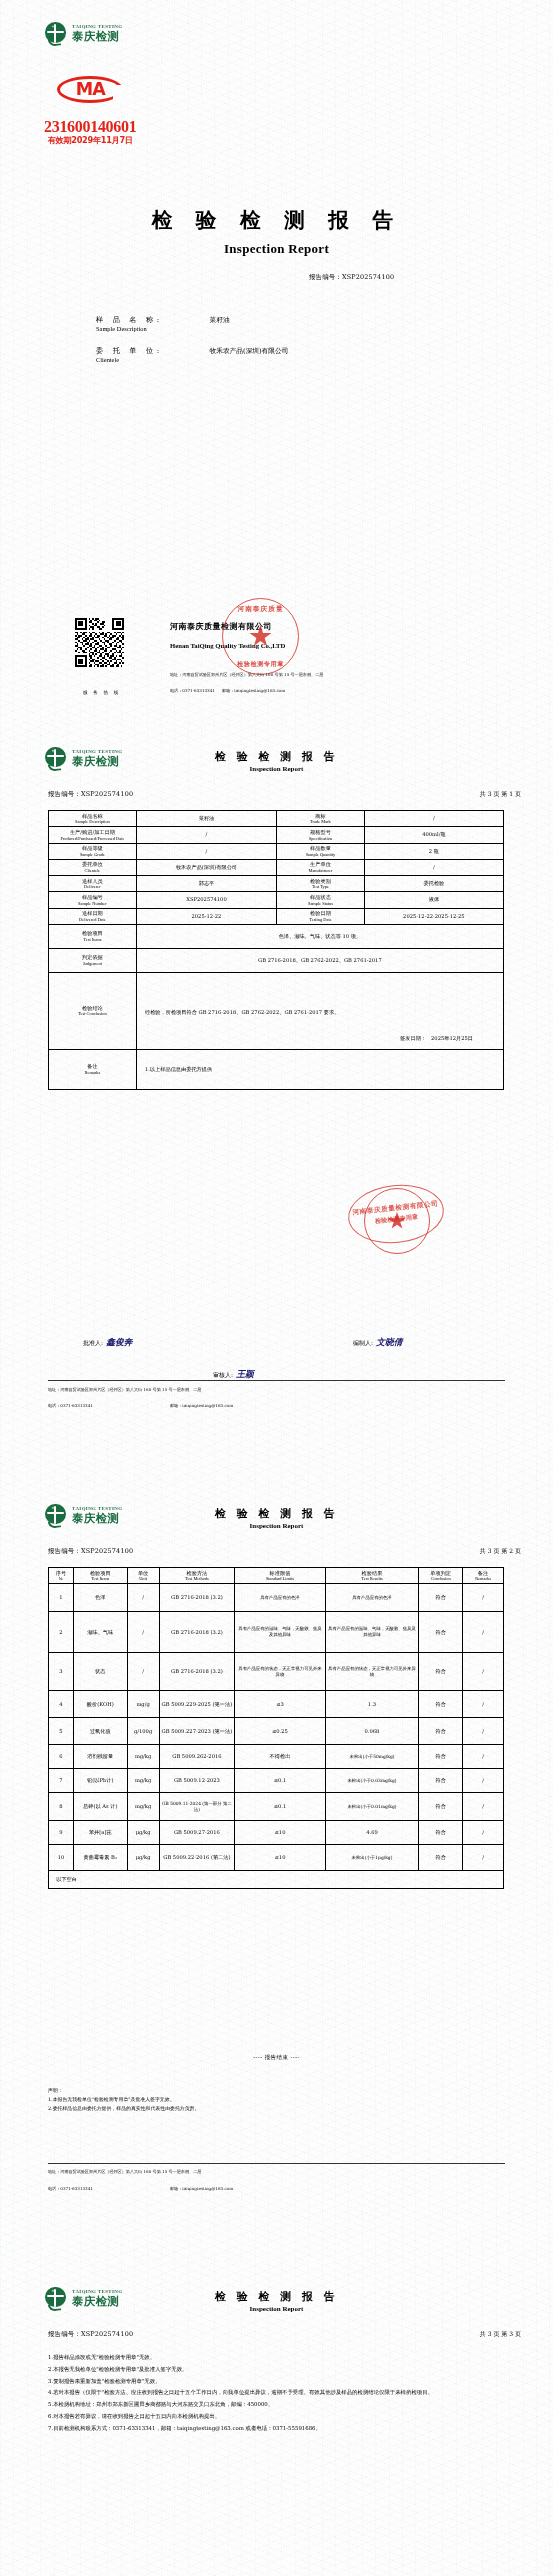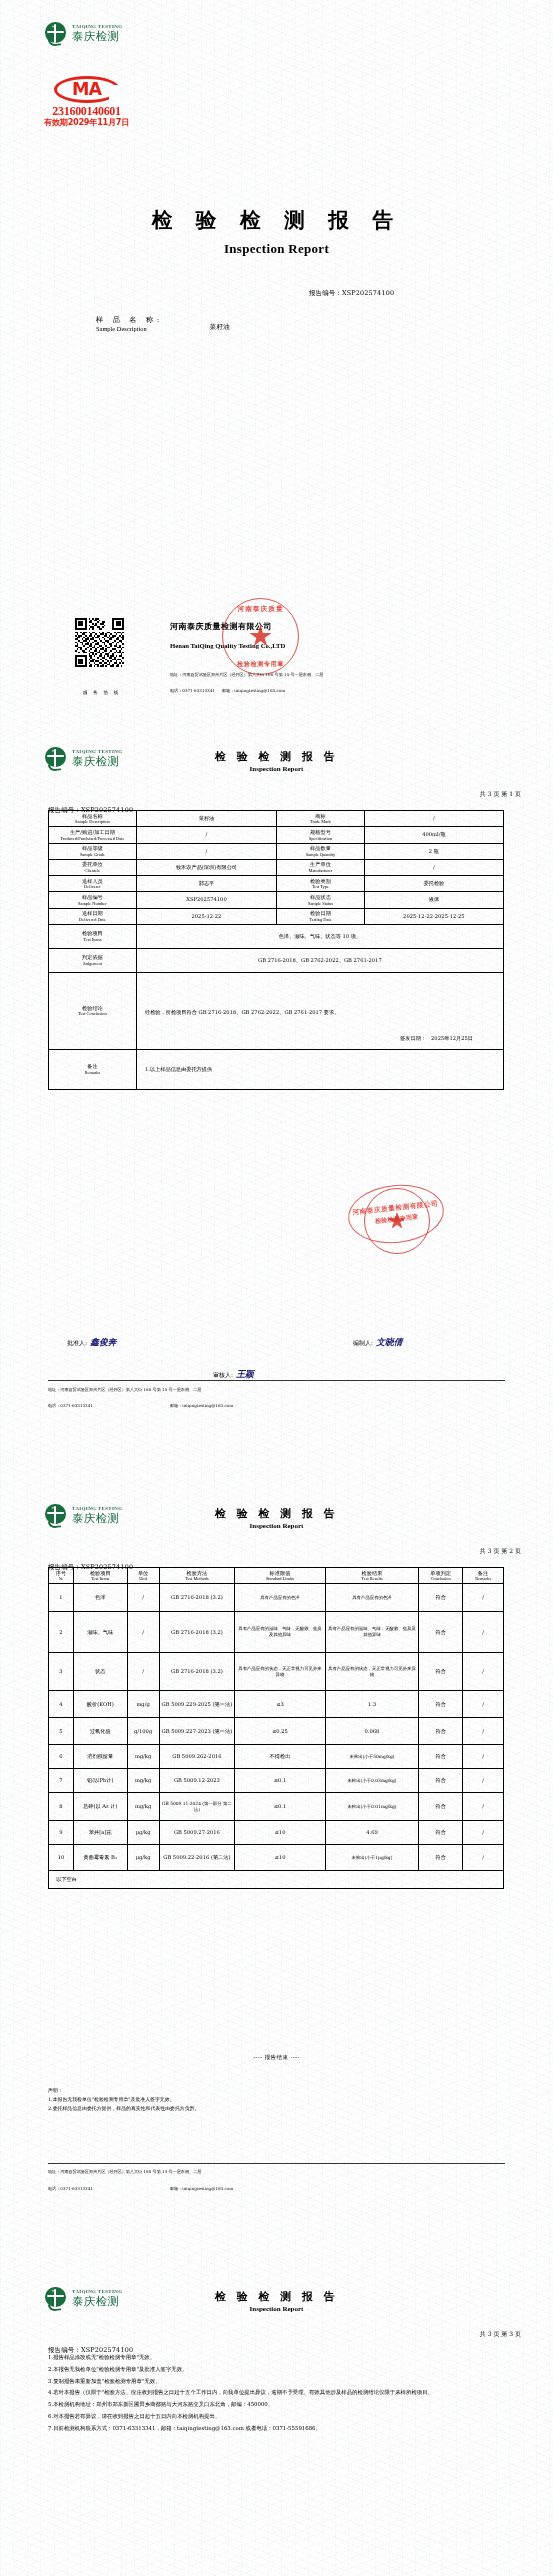--- a/index.html
+++ b/index.html
@@ -54,42 +54,42 @@
     position: absolute; left: 7.2px; top: 3.1px; width: 3.6px; height: 3.6px;
     background: #fff;
     clip-path: polygon(50% 0%, 58% 42%, 100% 50%, 58% 58%, 50% 100%, 42% 58%, 0% 50%, 42% 42%);
   }
   .logo-text { line-height: 1; }
   .logo-en {
     font-family: "Liberation Serif", serif; font-size: 4.9px; letter-spacing: 0.4px;
     color: #2a6b47; font-weight: 700; margin-bottom: 1px;
   }
   .logo-cn {
-    font-size: 11.3px; font-weight: 400; color: #1b6b40; letter-spacing: 0.5px;
+    font-size: 11.3px; font-weight: 700; color: #1b6b40; letter-spacing: 0.5px;
     font-family: "DejaVu Sans", sans-serif;
   }
 
   
   .cma { position: absolute; left: 44px; top: 76px; text-align: center; }
   .cma-oval {
     position: relative; width: 66px; height: 27px; margin: 0 auto;
     border: 3.6px solid #e2231a; border-radius: 50%;
   }
   .cma-oval::after {
     content: ""; position: absolute; right: -3.1px; top: 6.2px;
     width: 10.3px; height: 14.4px; background: #fdfdfd;
   }
   .cma-letters {
     position: absolute; left: 0; right: 0; top: 50%; transform: translateY(-50%);
     font-family: "DejaVu Sans", sans-serif; font-weight: 900;
     font-size: 17.5px; color: #e2231a; letter-spacing: -1px; line-height: 1;
   }
   .cma-num {
-    font-family: "Liberation Serif", serif; font-weight: 700; font-size: 12px;
-    color: #e2231a; letter-spacing: -0.3px; margin-top: 2px; line-height: 1.05;
+    font-family: "Liberation Serif", serif; font-weight: 700; font-size: 16px;
+    color: #e2231a; letter-spacing: -0.3px; margin-top: 16px; line-height: 1.05;
   }
   .cma-valid {
     font-family: "DejaVu Sans", sans-serif; font-weight: 700; font-size: 8.2px;
     color: #e2231a; letter-spacing: -0.3px; line-height: 1.1;
   }
 
   
   .big-title {
     text-align: center; font-size: 20.6px; font-weight: 700; letter-spacing: 8.2px;
     color: #000; font-family: "DejaVu Serif", serif;
@@ -105,30 +105,29 @@
     font-size: 10.8px; font-weight: 700; letter-spacing: 3.6px;
     font-family: "DejaVu Serif", serif;
   }
   .hdr-title-en {
     position: absolute; left: 0; right: 0; text-align: center;
     font-size: 7px; font-weight: 700; font-family: "Liberation Serif", serif;
   }
   .rep-no {
     position: absolute; font-size: 6.4px; font-family: "DejaVu Serif", serif;
     letter-spacing: 0.2px;
-    margin-top: 16px;
   }
   .pg-no {
     position: absolute; right: 32px; font-size: 6px;
     font-family: "DejaVu Serif", serif;
   }
 
   
   .fields { position: absolute; left: 96px; top: 315px; width: 371px; }
-  .frow { display: flex; align-items: flex-end; margin-bottom: 13.4px; }
+  .frow { display: flex; align-items: flex-start; margin-bottom: 13.4px; }
   .flab { width: 92px; flex: 0 0 92px; }
   .flab .cn {
     font-size: 7.2px; letter-spacing: 3.6px; font-family: "DejaVu Serif", serif;
     display: block; line-height: 1.35;
   }
   .flab .en {
     font-size: 6.4px; font-family: "Liberation Serif", serif; display: block;
     line-height: 1.2;
   }
   .fval {
@@ -263,20 +262,27 @@
 
   <div class="rep-no" style="left:309px; top:273px;">报告编号：XSP202574100</div>
 
   <div class="fields">
     <div class="frow">
       <div class="flab">
         <span class="cn">样 品 名 称:</span>
         <span class="en">Sample Description</span>
       </div>
       <div class="fval">菜籽油</div>
+    </div>
+    <div class="frow">
+      <div class="flab">
+        <span class="cn">委 托 单 位:</span>
+        <span class="en">Clientele</span>
+      </div>
+      <div class="fval">牧禾农产品(深圳)有限公司</div>
     </div>
   </div>
 
   <div class="qr" style="left:75px; top:618px;">
     <svg width="49" height="49" viewBox="0 0 29 29" shape-rendering="crispEdges">
       <rect width="29" height="29" fill="#fff"></rect>
       <g fill="#000">
         <rect x="0" y="0" width="7" height="1"></rect>
           <rect x="0" y="6" width="7" height="1"></rect>
         <rect x="0" y="0" width="1" height="7"></rect>
@@ -660,21 +666,21 @@
   </table>
 
   <div class="stamp-oval" style="left:348px; top:464px;">
     <span class="l1">河南泰庆质量检测有限公司</span>
     <span class="l2">检验检测专用章</span>
   </div>
   <div class="stamp" style="left:364px; top:467px; width:66px; height:66px; border-width:1.5px;">
     <div class="star" style="width:18.5px;height:18.5px;"></div>
   </div>
 
-  <div class="sig-row" style="left:67px; top:616px;">
+  <div class="sig-row" style="left:83px; top:616px;">
     <span>批准人:</span>
     <span class="sig">鑫俊奔</span>
   </div>
   <div class="sig-row" style="left:213px; top:616px;margin-top:32px;">
     <span>审核人:</span>
     <span class="sig">王颖</span>
   </div>
   <div class="sig-row" style="left:353px; top:616px;">
     <span>编制人:</span>
     <span class="sig">文晓倩</span>

